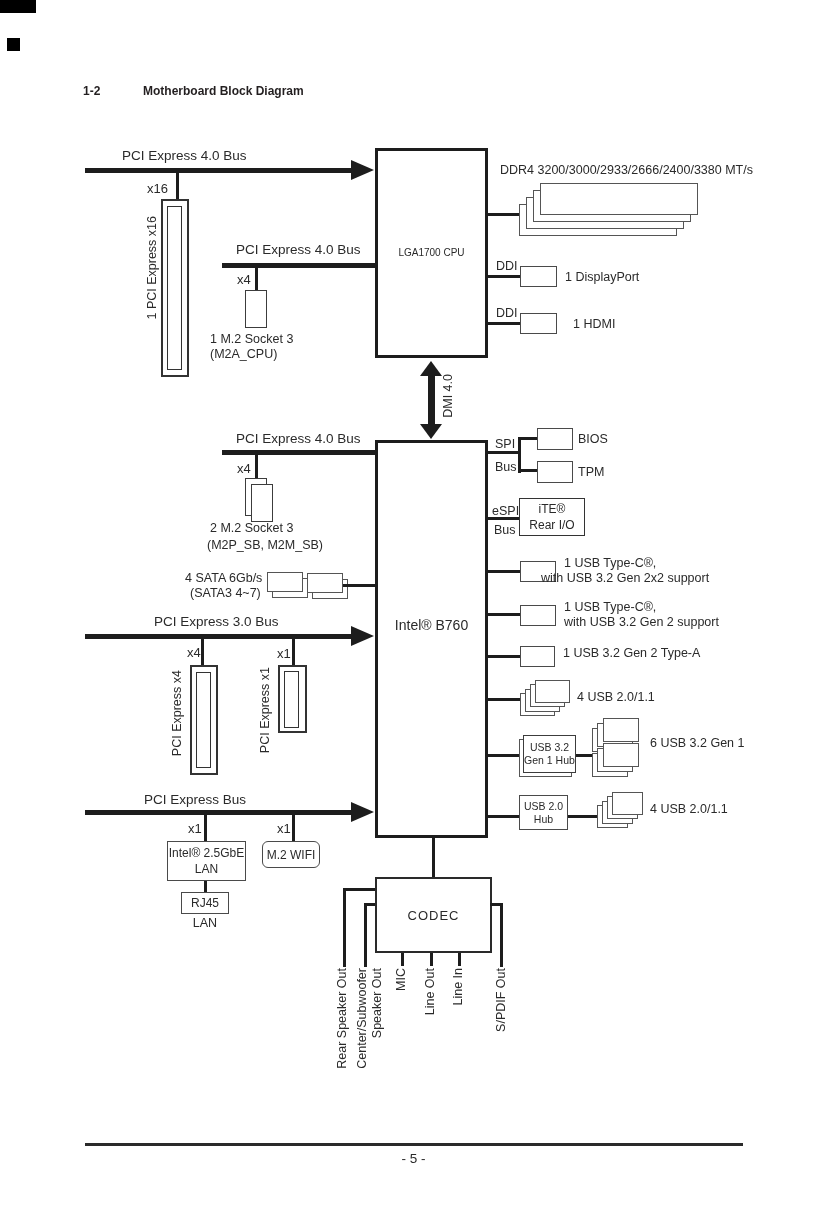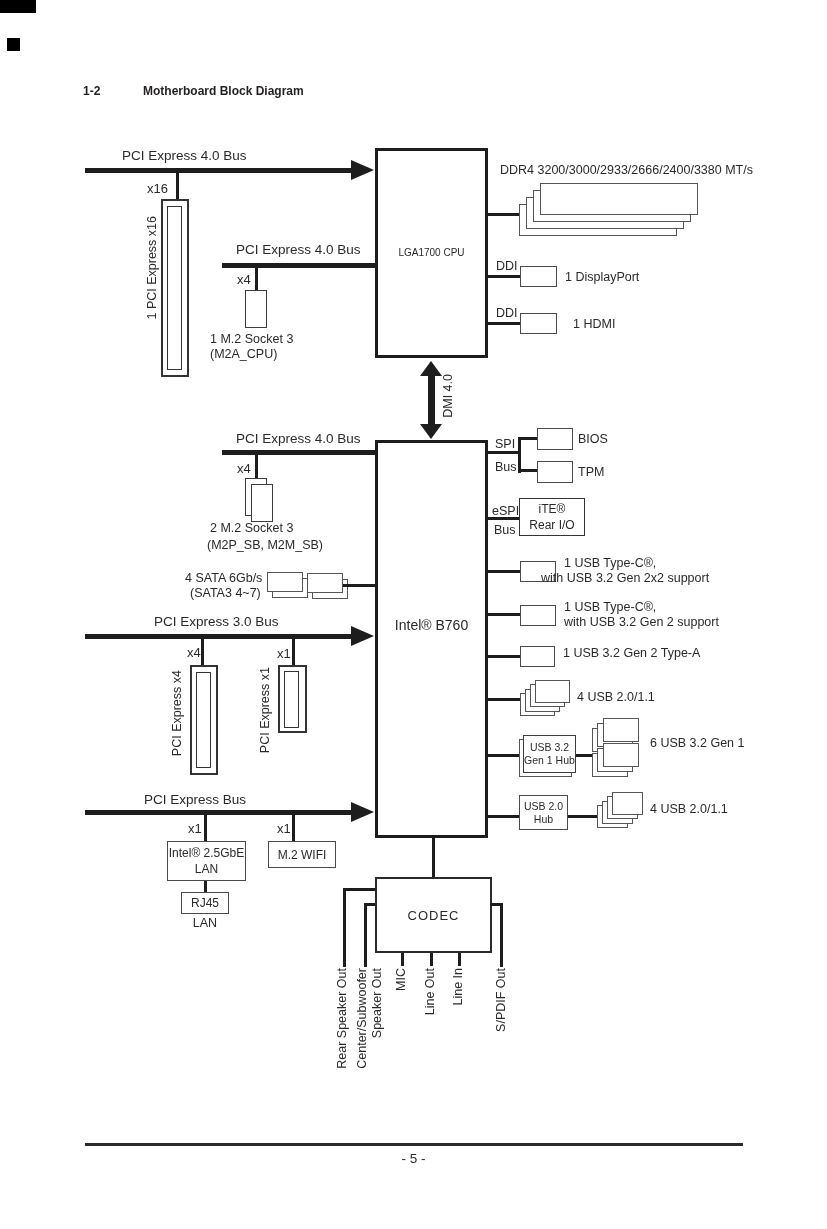--- a/index.html
+++ b/index.html
@@ -134,21 +134,21 @@
       <div>LAN</div>
     </div>
   </div>
   <div class="vl" style="left:203.5px;top:881px;height:11px;"></div>
   <div class="box" style="left:181px;top:892px;width:48px;height:22px;">
     <div class="boxlbl">RJ45</div>
   </div>
   <div class="lbl ctr" style="left:181px;top:916px;width:48px;">LAN</div>
   <div class="vl" style="left:291.5px;top:811px;height:30px;"></div>
   <div class="lane" style="left:277px;top:821px;">x1</div>
-  <div class="box" style="left:268px;top:841px;width:68px;height:27px;">
+  <div class="box" style="left:262px;top:841px;width:58px;height:27px;border-radius:6px;">
     <div class="boxlbl">M.2 WIFI</div>
   </div>
 
   <div class="lbl" style="left:495px;top:437px;">SPI</div>
   <div class="lbl" style="left:495px;top:460px;">Bus</div>
   <div class="hl" style="left:488px;top:451px;width:33px;"></div>
   <div class="vl" style="left:518px;top:437px;height:36px;"></div>
   <div class="hl" style="left:521px;top:437px;width:16px;"></div>
   <div class="hl" style="left:521px;top:469px;width:16px;"></div>
   <div class="box" style="left:537px;top:428px;width:36px;height:22px;"></div>

